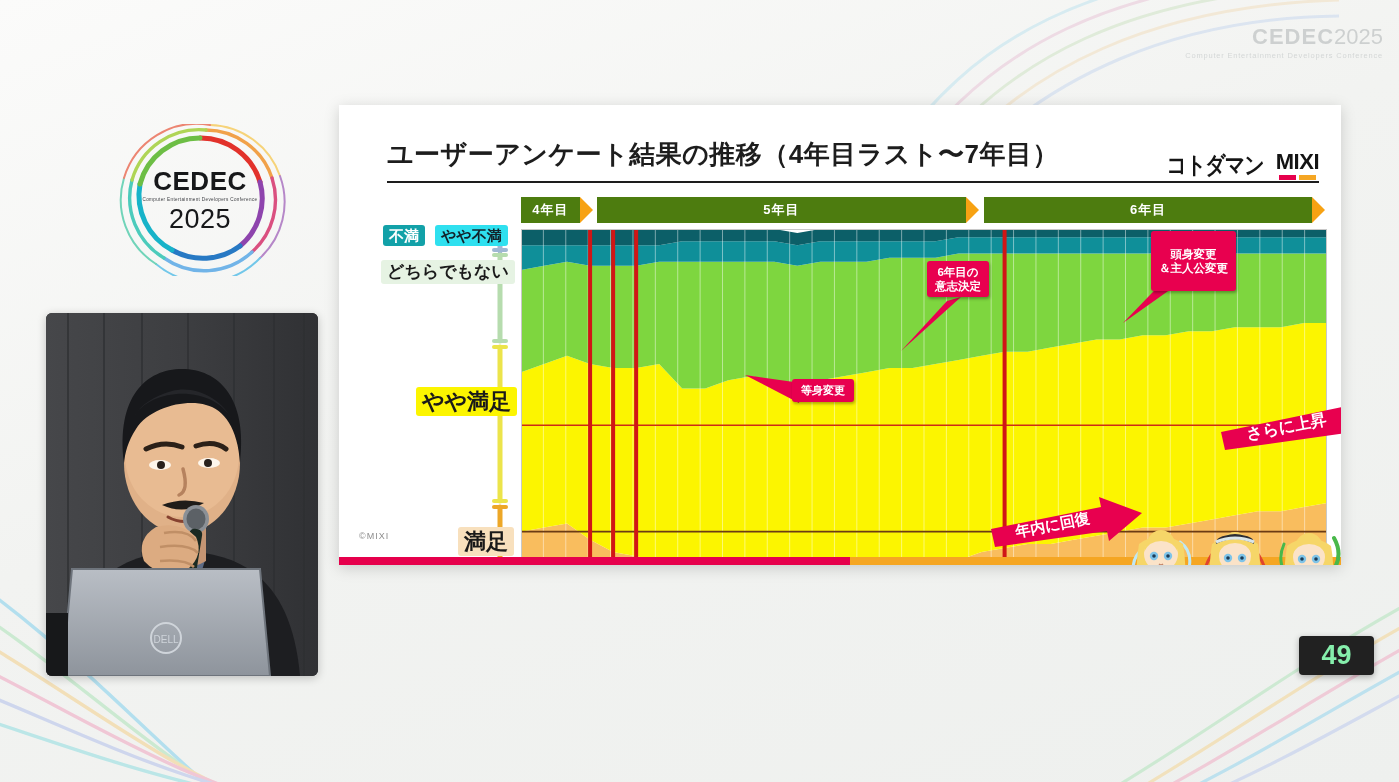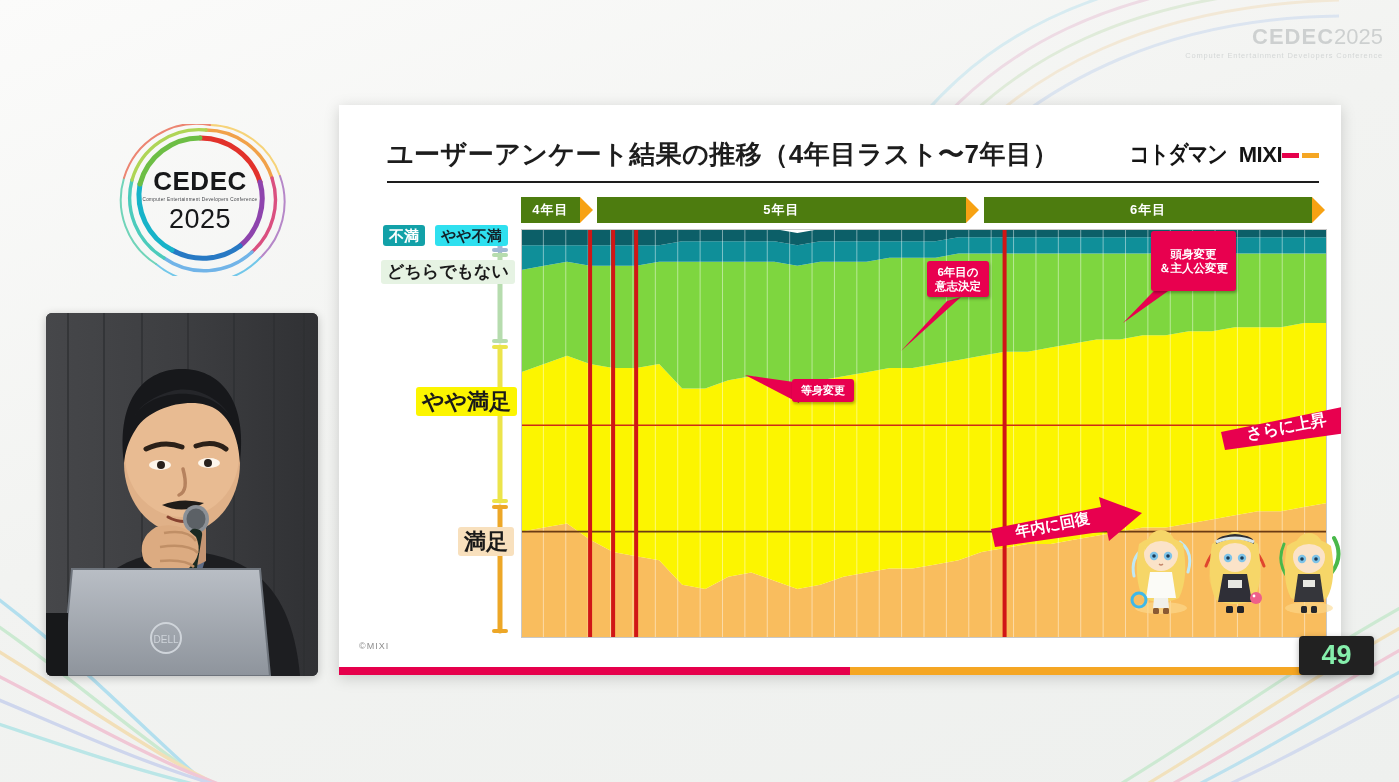--- a/index.html
+++ b/index.html
@@ -63,42 +63,42 @@
   #speaker-cam {
     position:absolute; left:46px; top:313px; width:272px; height:363px;
     border-radius:6px; overflow:hidden;
     box-shadow:0 2px 10px rgba(0,0,0,.22);
     background:#2b2b2b;
   }
   #speaker-cam svg { display:block; width:100%; height:100%; }
 
   
   #slide {
-    position:absolute; left:339px; top:105px; width:1002px; height:570px;
+    position:absolute; left:339px; top:105px; width:1002px; height:460px;
     background:#ffffff;
     box-shadow:0 3px 14px rgba(0,0,0,.17);
     overflow:hidden;
   }
 
   #slide-title {
     position:absolute; left:48px; top:32px;
     font-size:26px; font-weight:bold; color:#1d1d1d;
     letter-spacing:.5px; white-space:nowrap;
   }
 
   
   #brand-lockup {
-    position:absolute; right:22px; top:36px;
+    position:absolute; right:22px; top:46px;
     display:flex; align-items:center; gap:12px;
   }
   #kotodaman-logo {
     font-size:20px; font-weight:bold; color:#151515;
     letter-spacing:-1px; transform:scaleY(1.18);
   }
-  #mixi-logo { display:flex; align-items:center; }
+  #mixi-logo { display:flex; flex-direction:column; align-items:center; }
   #mixi-logo .mx-word {
     font-size:22px; font-weight:bold; color:#141414; letter-spacing:-.5px;
     line-height:1; font-family:"Liberation Sans", sans-serif;
   }
   #mixi-logo .mx-bars { display:flex; gap:3px; margin-top:2px; }
   #mixi-logo .mx-bars i { display:block; width:17px; height:5px; }
 
   #title-rule {
     position:absolute; left:48px; right:22px; top:76px;
     height:2px; background:#1d1d1d;

